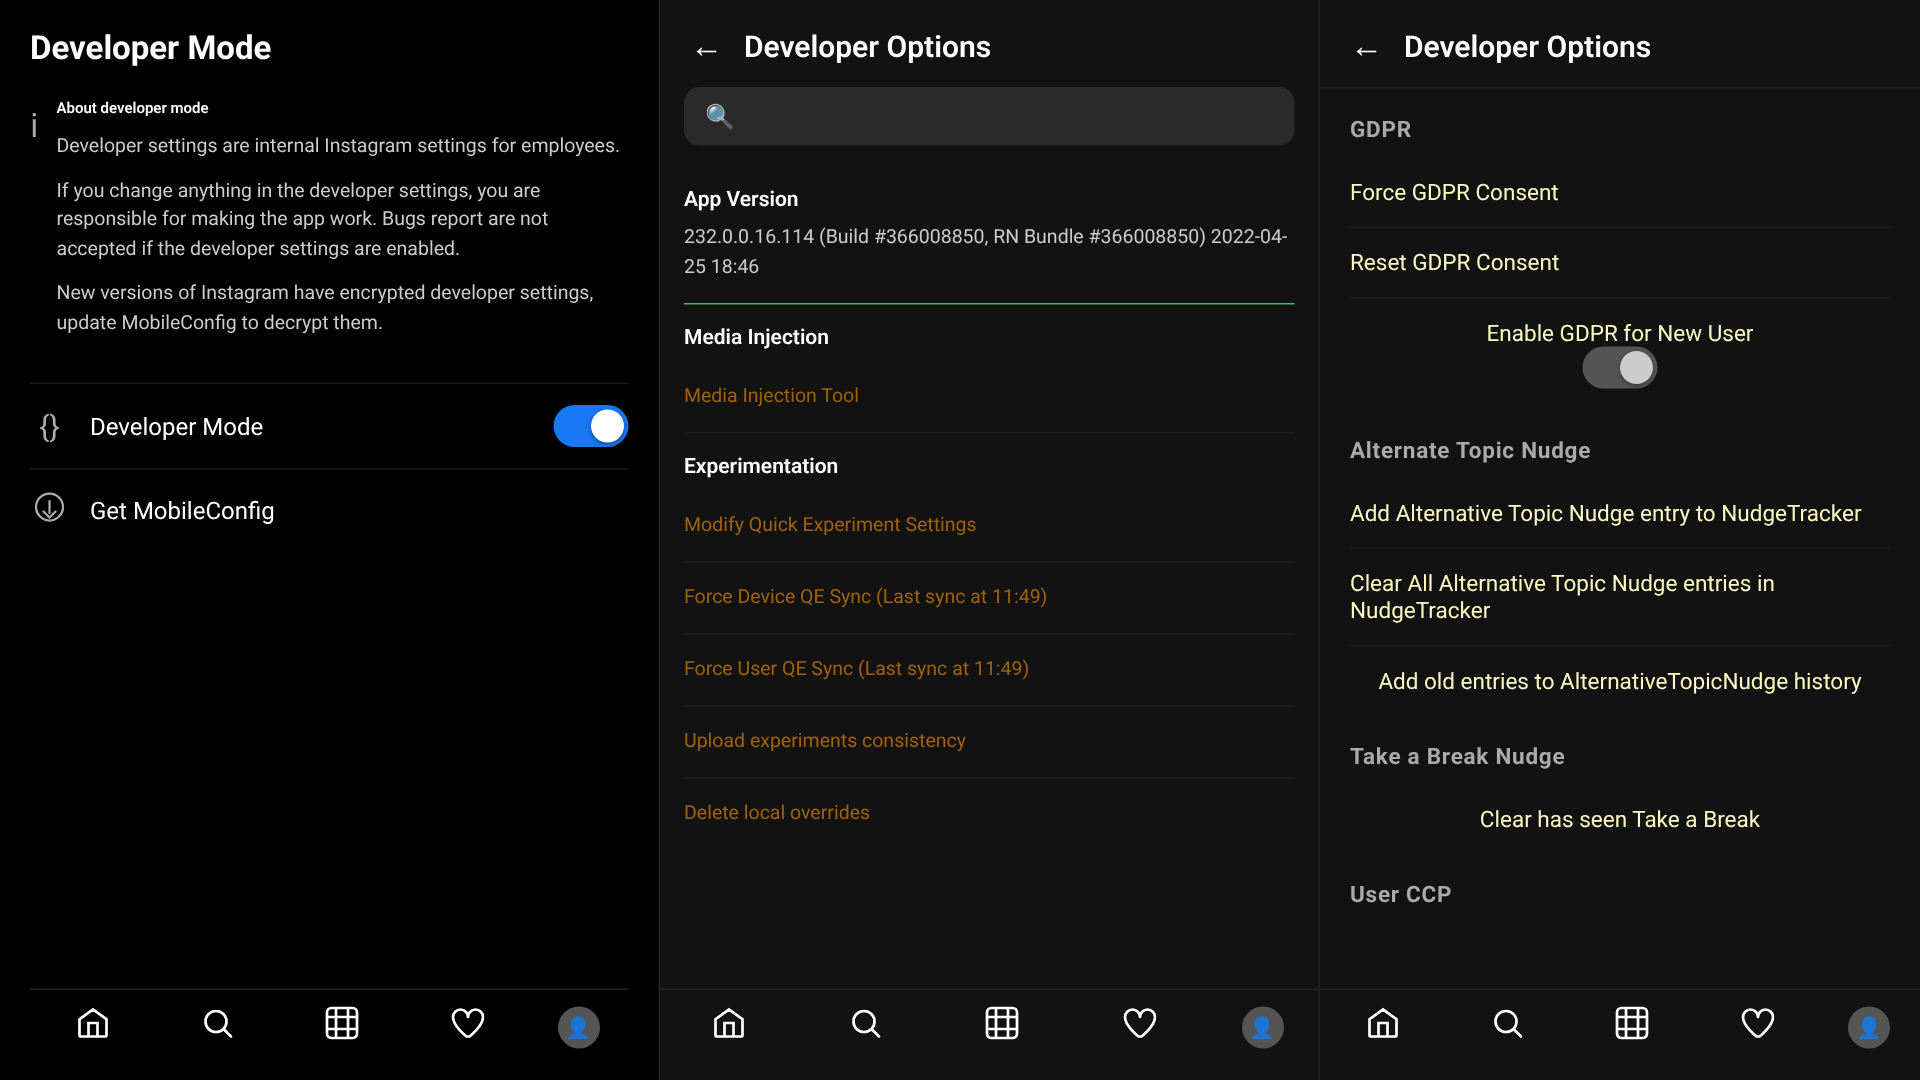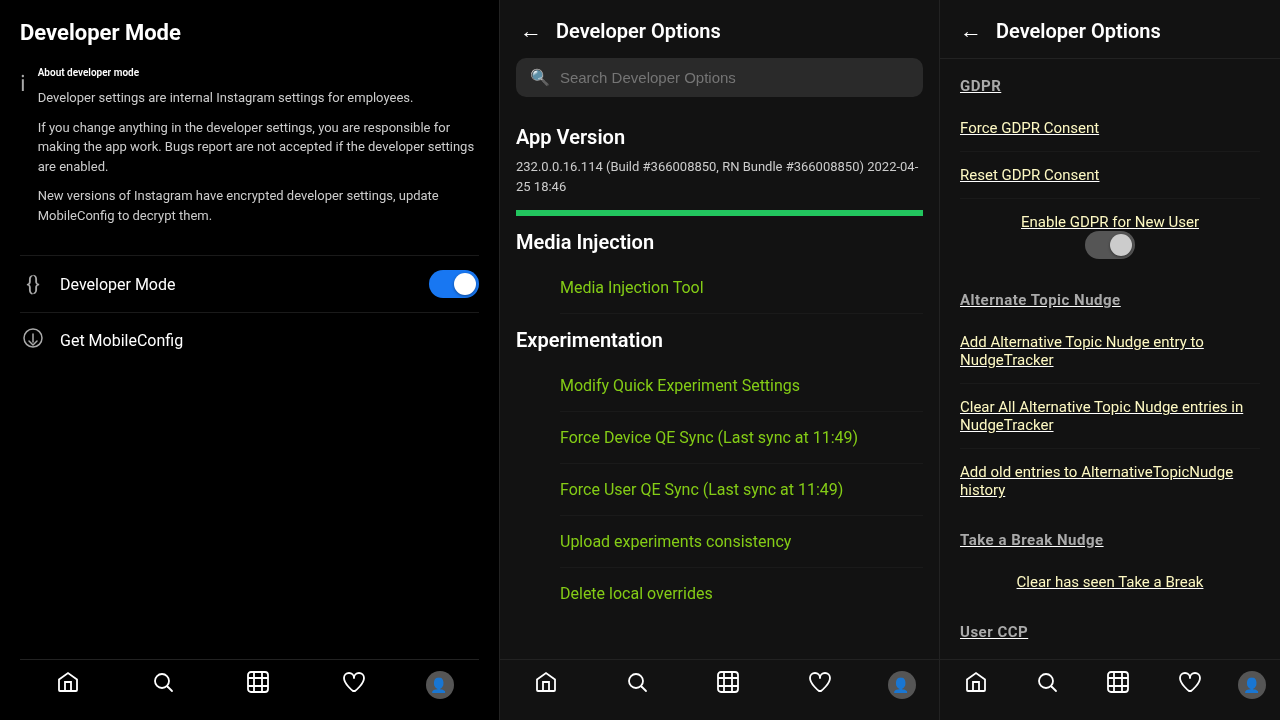--- a/index.html
+++ b/index.html
@@ -8,21 +8,21 @@
       color: #fff;
       font-family: -apple-system, BlinkMacSystemFont, 'Segoe UI', Roboto, sans-serif;
       width: 1280px;
       height: 720px;
       display: flex;
       overflow: hidden;
     }
 
     
     .left-panel {
-      width: 500px;
+      width: 440px;
       background: #000;
       padding: 20px 20px 0 20px;
       display: flex;
       flex-direction: column;
       border-right: 1px solid #222;
     }
 
     .left-panel .panel-title {
       font-size: 22px;
       font-weight: 700;
@@ -183,41 +183,40 @@
       flex: 1;
     }
 
     .middle-content {
       flex: 1;
       overflow-y: auto;
       padding: 0 16px;
     }
 
     .section-header-mid {
-      font-size: 20px;
+      font-size: 14px;
       font-weight: 600;
       color: #fff;
       padding: 14px 0 8px;
     }
 
     .version-text {
       font-size: 13px;
       color: #ccc;
       line-height: 1.5;
       padding-bottom: 14px;
-      border-bottom: 6px solid #22c55e;
+      border-bottom: 1px solid #22c55e;
     }
 
     .mid-menu-item {
       padding: 16px 0;
-      font-size: 16px;
-      color: #84cc16;
+      font-size: 13px;
+      color: #a16207;
       border-bottom: 1px solid #1a1a1a;
       cursor: pointer;
-      margin-left: 44px;
     }
 
     .mid-menu-item:last-child {
       border-bottom: none;
     }
 
     .middle-bottom-nav {
       display: flex;
       justify-content: space-around;
       align-items: center;
@@ -296,21 +295,20 @@
     .right-bottom-nav {
       display: flex;
       justify-content: space-around;
       align-items: center;
       padding: 10px 0 20px;
       border-top: 1px solid #222;
     }
 
     .section-group {
       margin-bottom: 0;
-      text-decoration: underline;
     }
   </style>
 </head>
 <body>
 
 <div class="left-panel">
   <div class="panel-title">Developer Mode</div>
 
   <div class="info-section">
     <div class="info-icon">ℹ</div>
@@ -369,21 +367,20 @@
 </div>
 
 <div class="middle-panel">
   <div class="panel-header">
     <div class="back-arrow">←</div>
     <div class="panel-header-title">Developer Options</div>
   </div>
 
   <div class="search-bar">
     <div class="search-icon">🔍</div>
-    <input class="search-input" type="text" placeholder="Search Developer Options" style="">
   </div>
 
   <div class="middle-content">
     <div class="section-header-mid">App Version</div>
     <div class="version-text">232.0.0.16.114 (Build #366008850, RN Bundle #366008850) 2022-04-25 18:46</div>
 
     <div class="section-header-mid">Media Injection</div>
     <div class="mid-menu-item">Media Injection Tool</div>
 
     <div class="section-header-mid">Experimentation</div>

